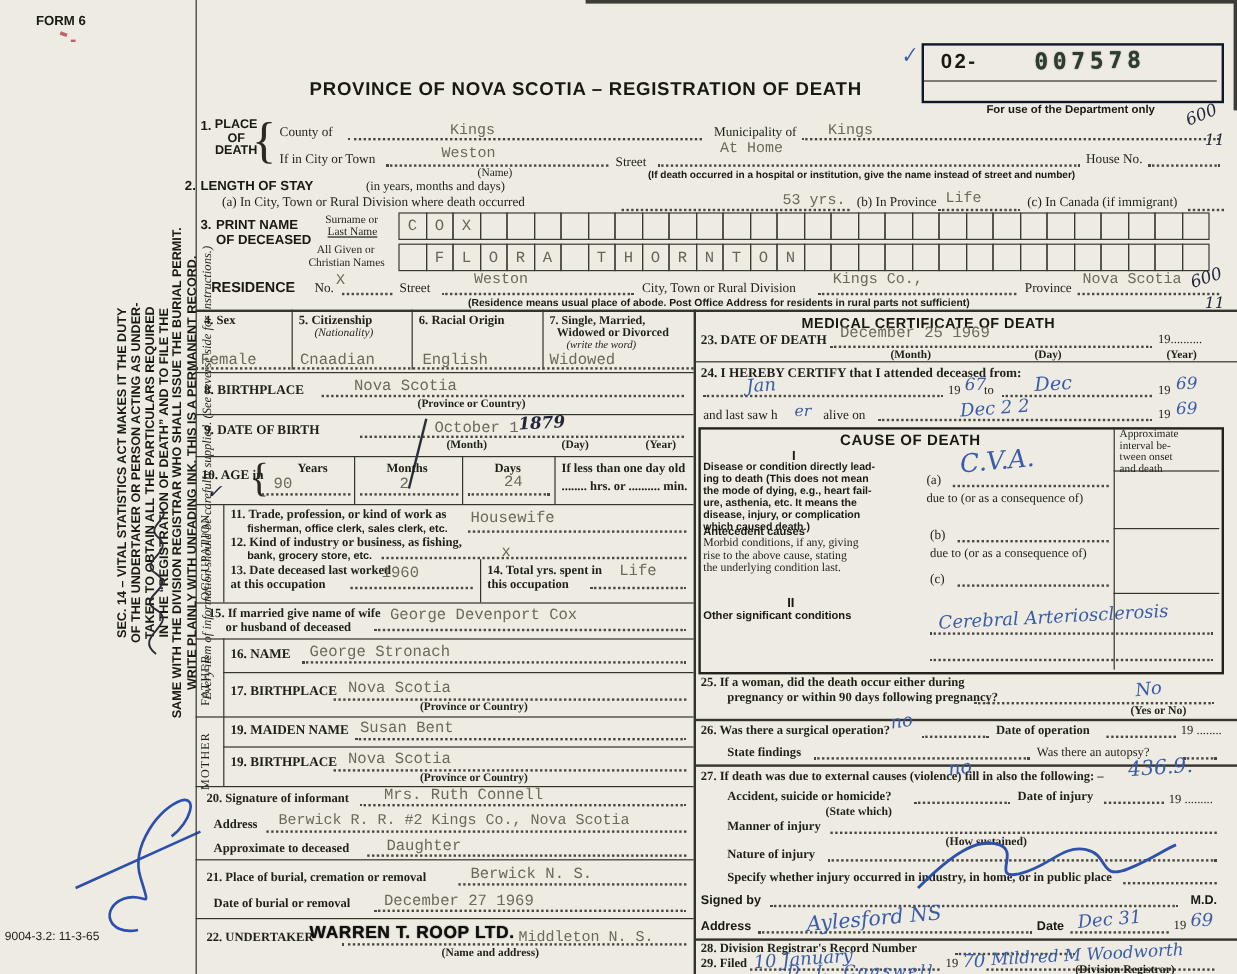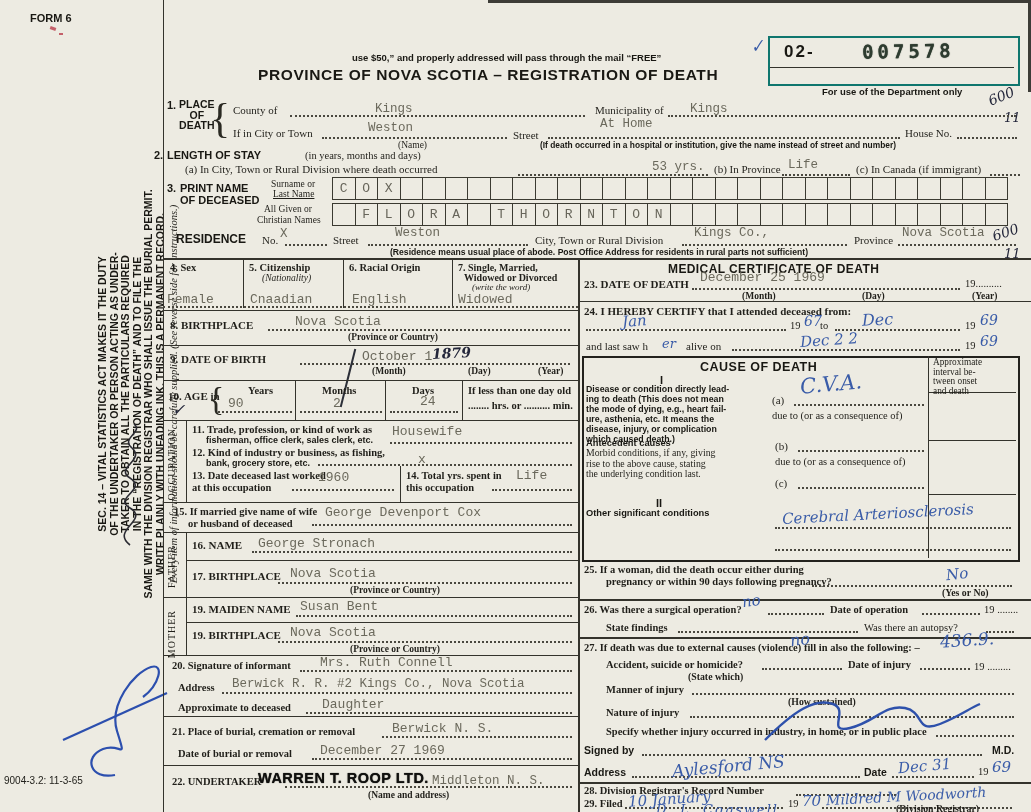--- a/index.html
+++ b/index.html
@@ -15,21 +15,21 @@
   .dot{position:absolute;height:0;border-bottom:2px dotted #4a483f;}
   .hl{position:absolute;height:1px;background:#34332c;}
   .vl{position:absolute;width:1px;background:#34332c;}
   .pre{white-space:pre-line;}
   .cellrow{position:absolute;display:flex;}
   .cell{width:21.5px;height:21px;border:1px solid #3b3a31;margin-left:-1px;display:flex;
         align-items:center;justify-content:center;font-family:"Liberation Mono",monospace;
         font-size:13px;color:#67655a;}
   .vert{position:absolute;writing-mode:vertical-rl;transform:rotate(180deg);
         font-family:"Liberation Serif",serif;color:#201f1a;letter-spacing:1px;}
-  .serialbox{position:absolute;left:768px;top:36px;width:248px;height:46px;border:2px solid #0f766e;}
+  .serialbox{position:absolute;left:768px;top:36px;width:248px;height:46px;border:2px solid #0f172a;}
   .sidebar{position:absolute;left:97px;top:668px;width:548px;transform:rotate(-90deg);
            transform-origin:0 0;text-align:center;}
   svg{position:absolute;overflow:visible;}
 </style>
 </head>
 <body>
 
 <div id="page">
 
   <div class="abs" style="left:488px;top:0;width:543px;height:3px;background:#3d3c37"></div>
@@ -54,21 +54,20 @@
     <path d="M30,125 C10,110 50,100 30,88 C12,78 48,70 30,58 C14,48 46,40 32,28 C20,18 44,12 34,4" stroke="#2b2b33" stroke-width="1.6" fill="none"></path>
   </svg>
 
   <svg style="left:55px;top:645px" width="130" height="140" viewBox="0 0 130 140">
     <path d="M8,95 L112,48" stroke="#2c4fae" stroke-width="2.2" fill="none"></path>
     <path d="M60,130 C35,135 28,112 48,104 C66,97 72,118 62,86 C54,60 78,28 96,22 C110,18 104,40 88,52" stroke="#2c4fae" stroke-width="2.2" fill="none"></path>
   </svg>
 
   <div class="vl" style="left:163px;top:0;height:812px"></div>
 
-  <span class="abs bl" style="left:352px;top:52px;font-size:9.5px">use $50,” and properly addressed will pass through the mail “FREE”</span>
   <span class="abs bl" style="left:258px;top:66px;font-size:15.5px;letter-spacing:.6px">PROVINCE OF NOVA SCOTIA – REGISTRATION OF DEATH</span>
 
   <span class="abs hwb" style="left:750px;top:36px;font-size:17px;transform:rotate(-12deg)">✓</span>
   <div class="serialbox">
     <span class="abs bl" style="left:14px;top:4px;font-size:17px;letter-spacing:2px">02-</span>
     <span class="abs" style="left:92px;top:2px;font-size:19px;letter-spacing:4px;font-weight:bold;color:#2e3c30;font-family:'DejaVu Sans Mono',monospace;transform:rotate(-1deg);text-shadow:0 0 1px #2e3c30">007578</span>
     <div class="hl" style="left:0;top:29px;width:244px"></div>
   </div>
   <span class="abs bl" style="left:822px;top:86px;font-size:9.5px">For use of the Department only</span>
 

